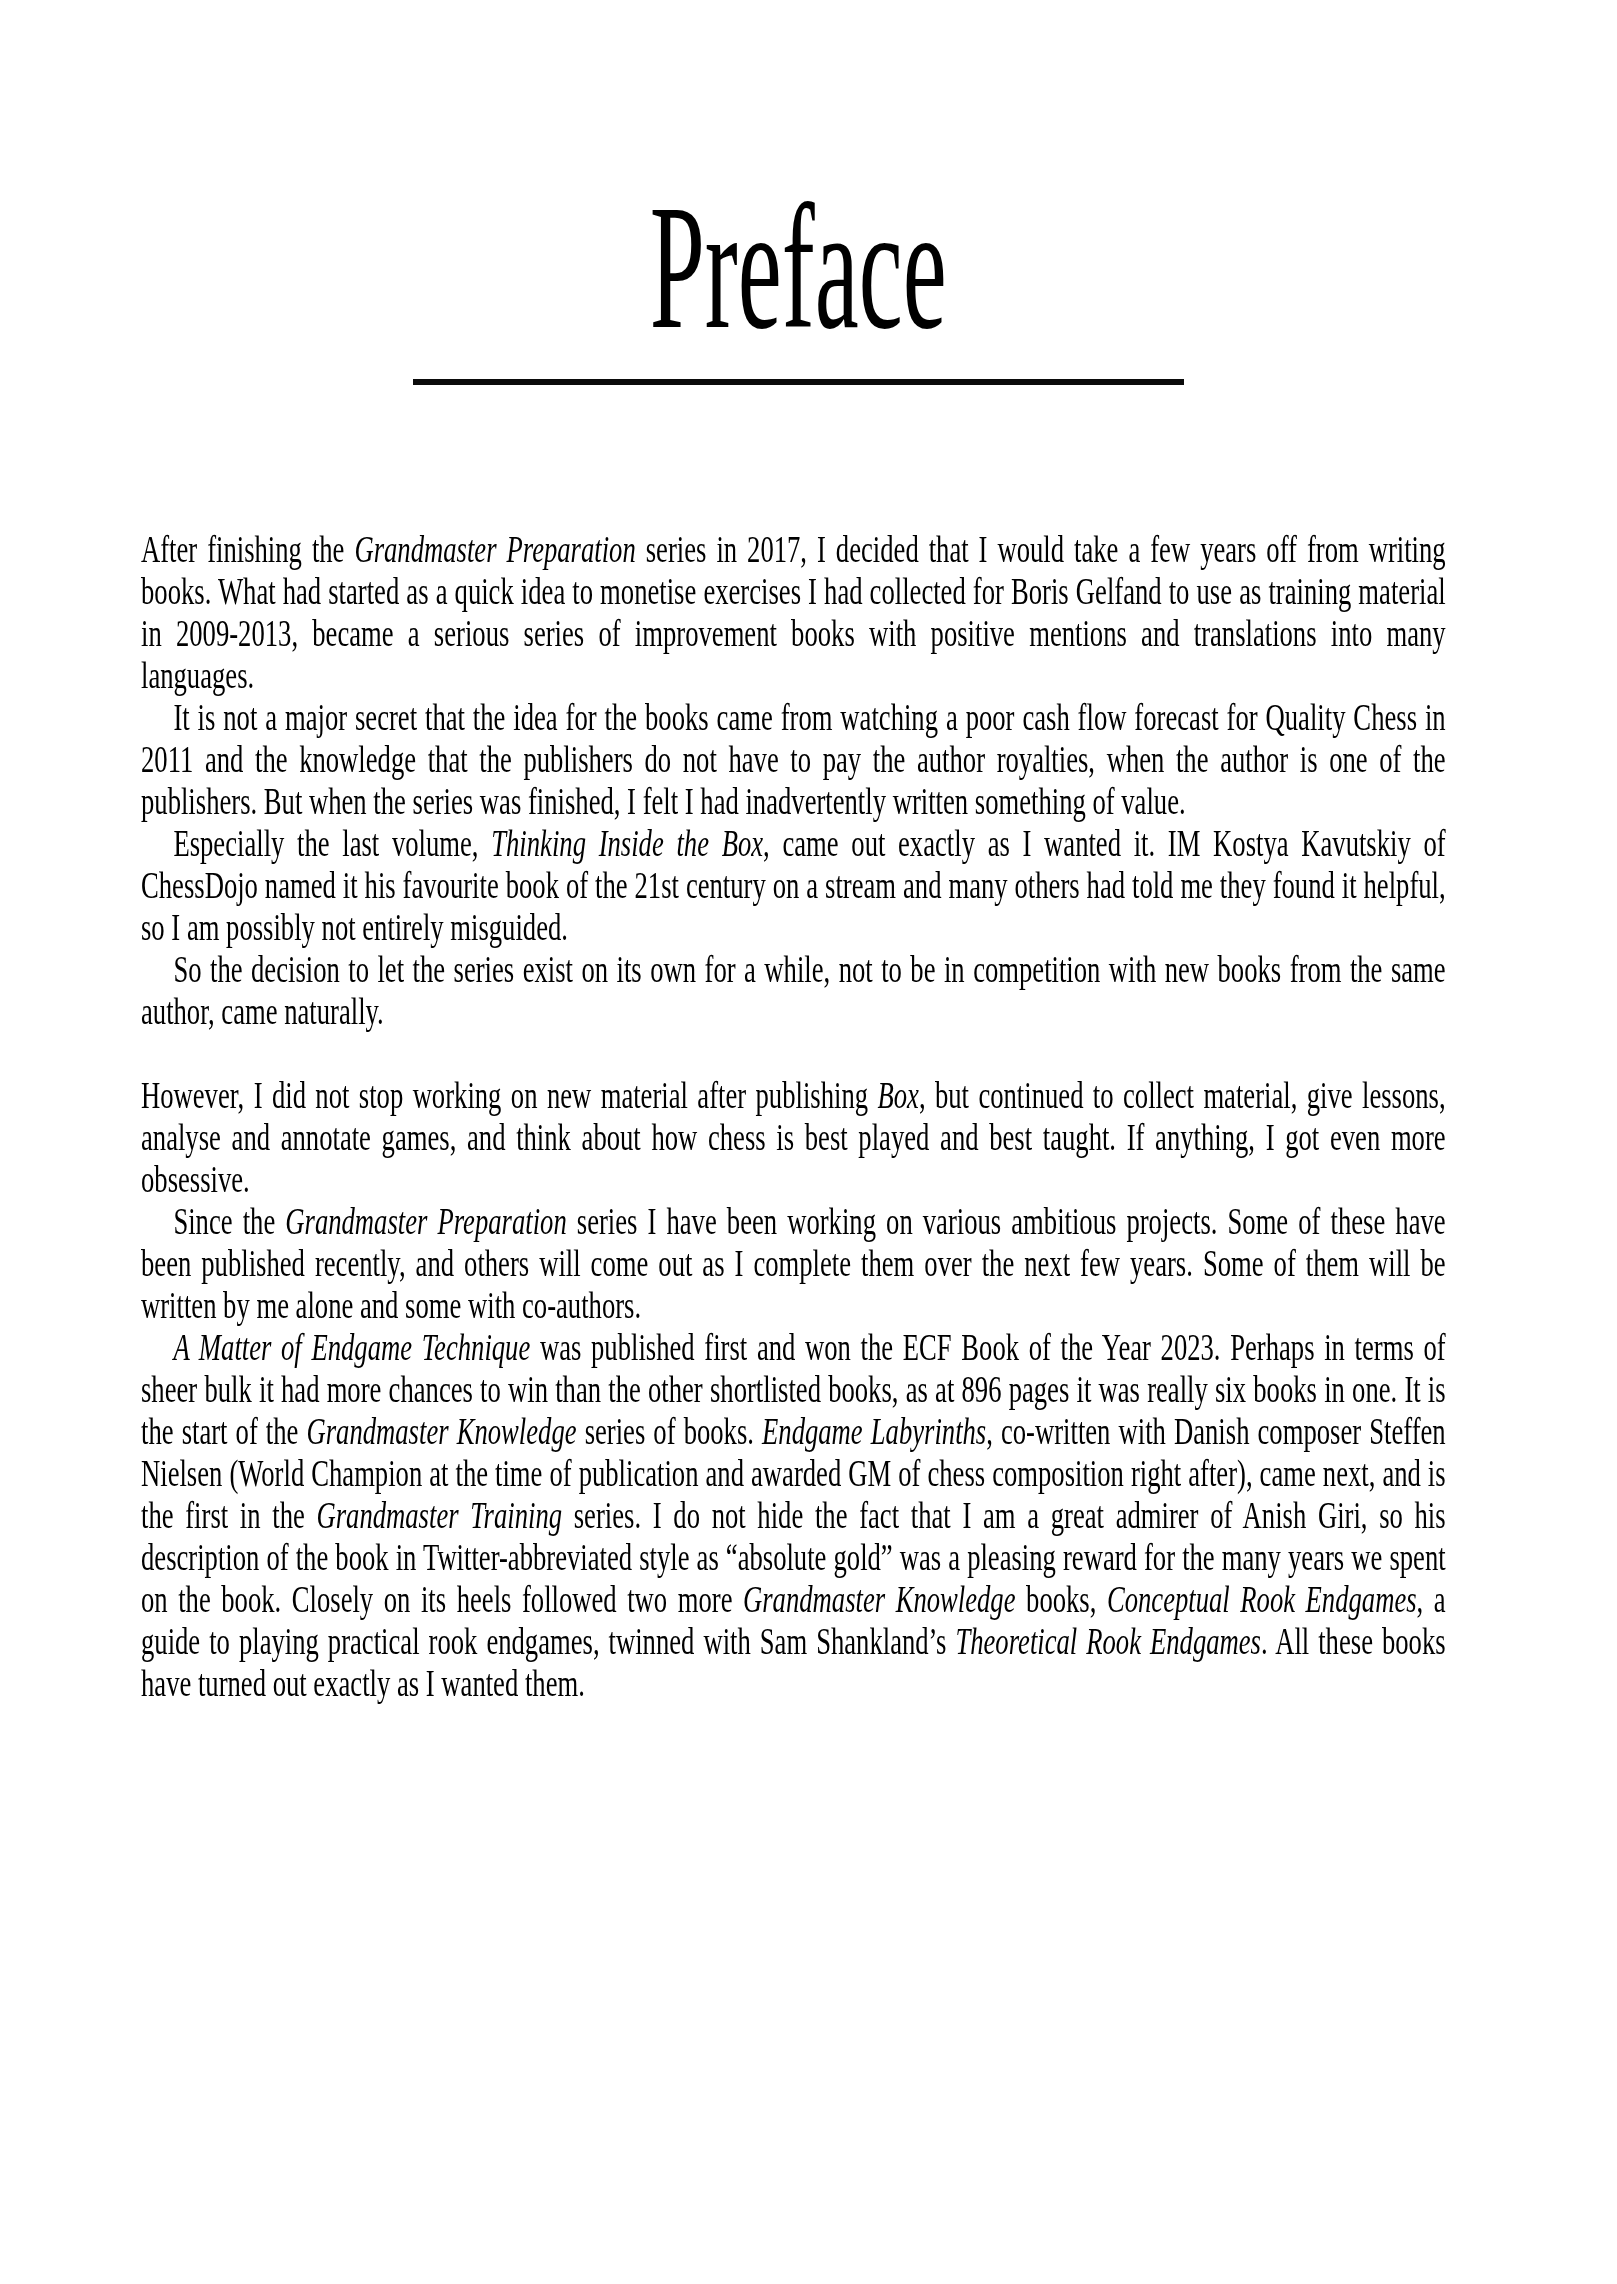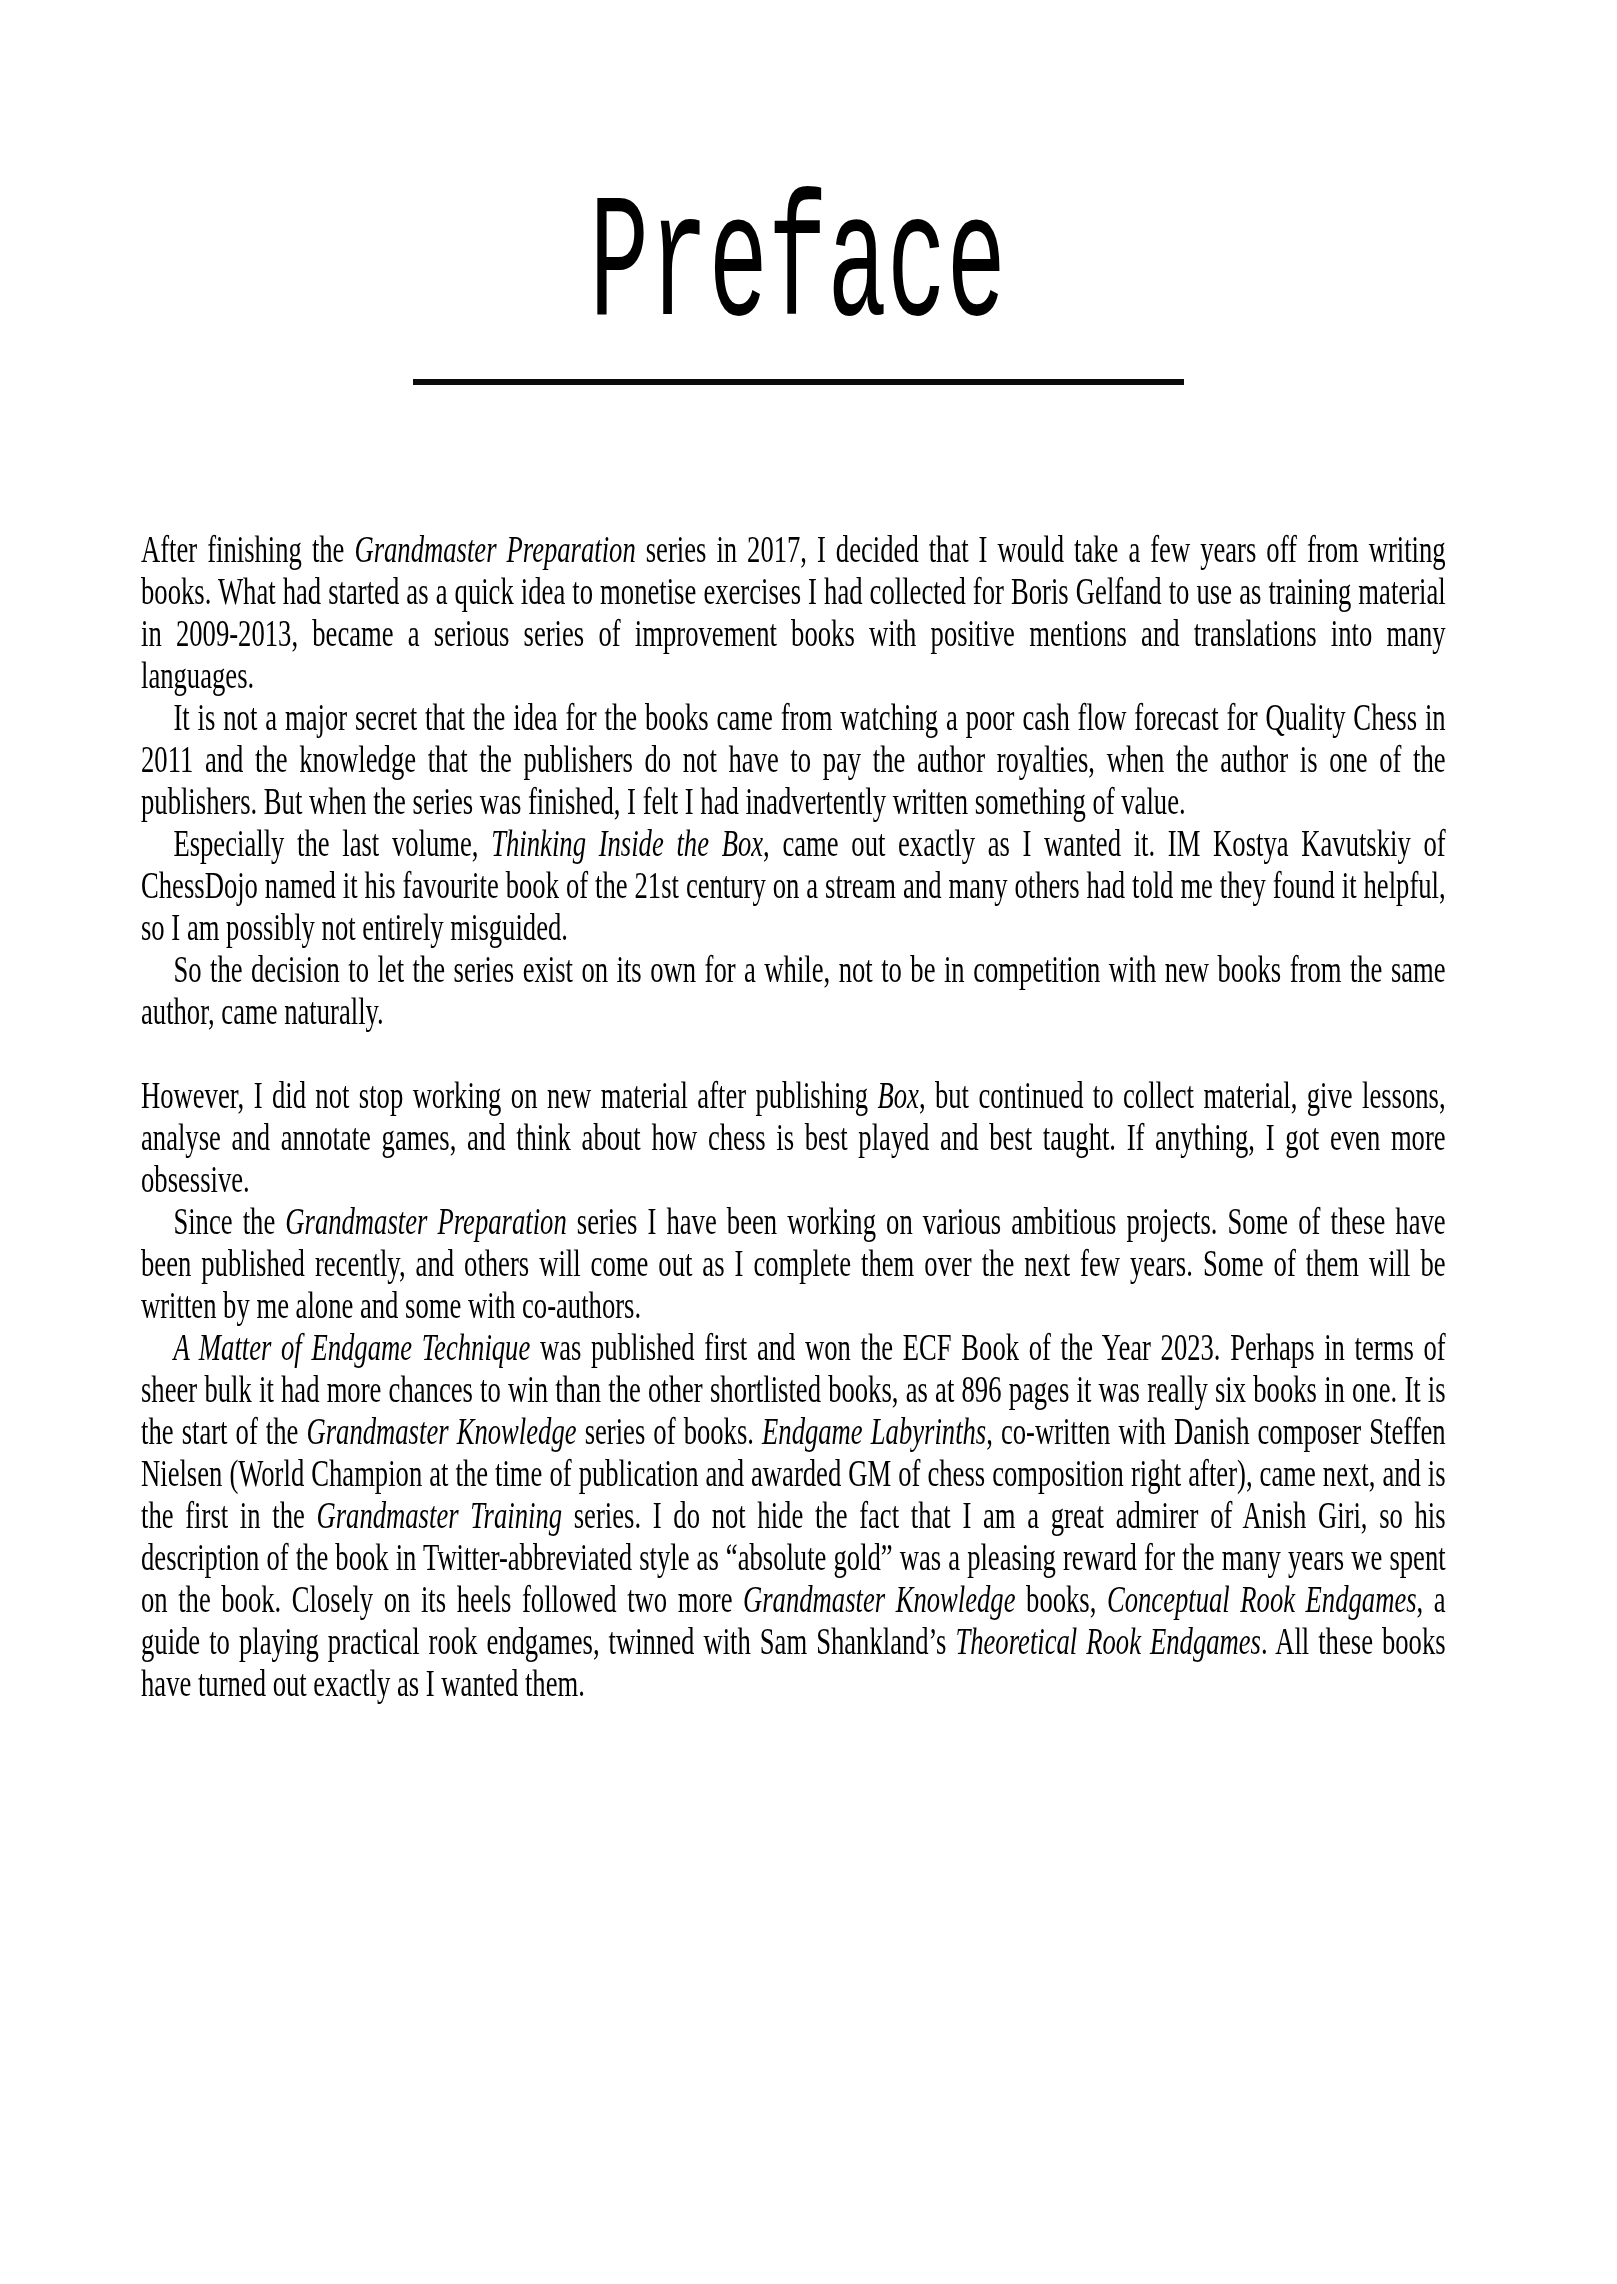--- a/index.html
+++ b/index.html
@@ -16,21 +16,20 @@
     position: absolute;
     left: 137px;
     top: 179px;
     width: 1322px;
     margin: 0;
     text-align: center;
     font-size: 177px;
     line-height: 177px;
     font-weight: normal;
     white-space: nowrap;
-    font-family: Liberation Mono, monospace;
   }
   .title-inner {
     display: inline-block;
     transform: scaleX(0.56);
     transform-origin: center bottom;
   }
   .divider {
     position: absolute;
     left: 413px;
     top: 379px;

